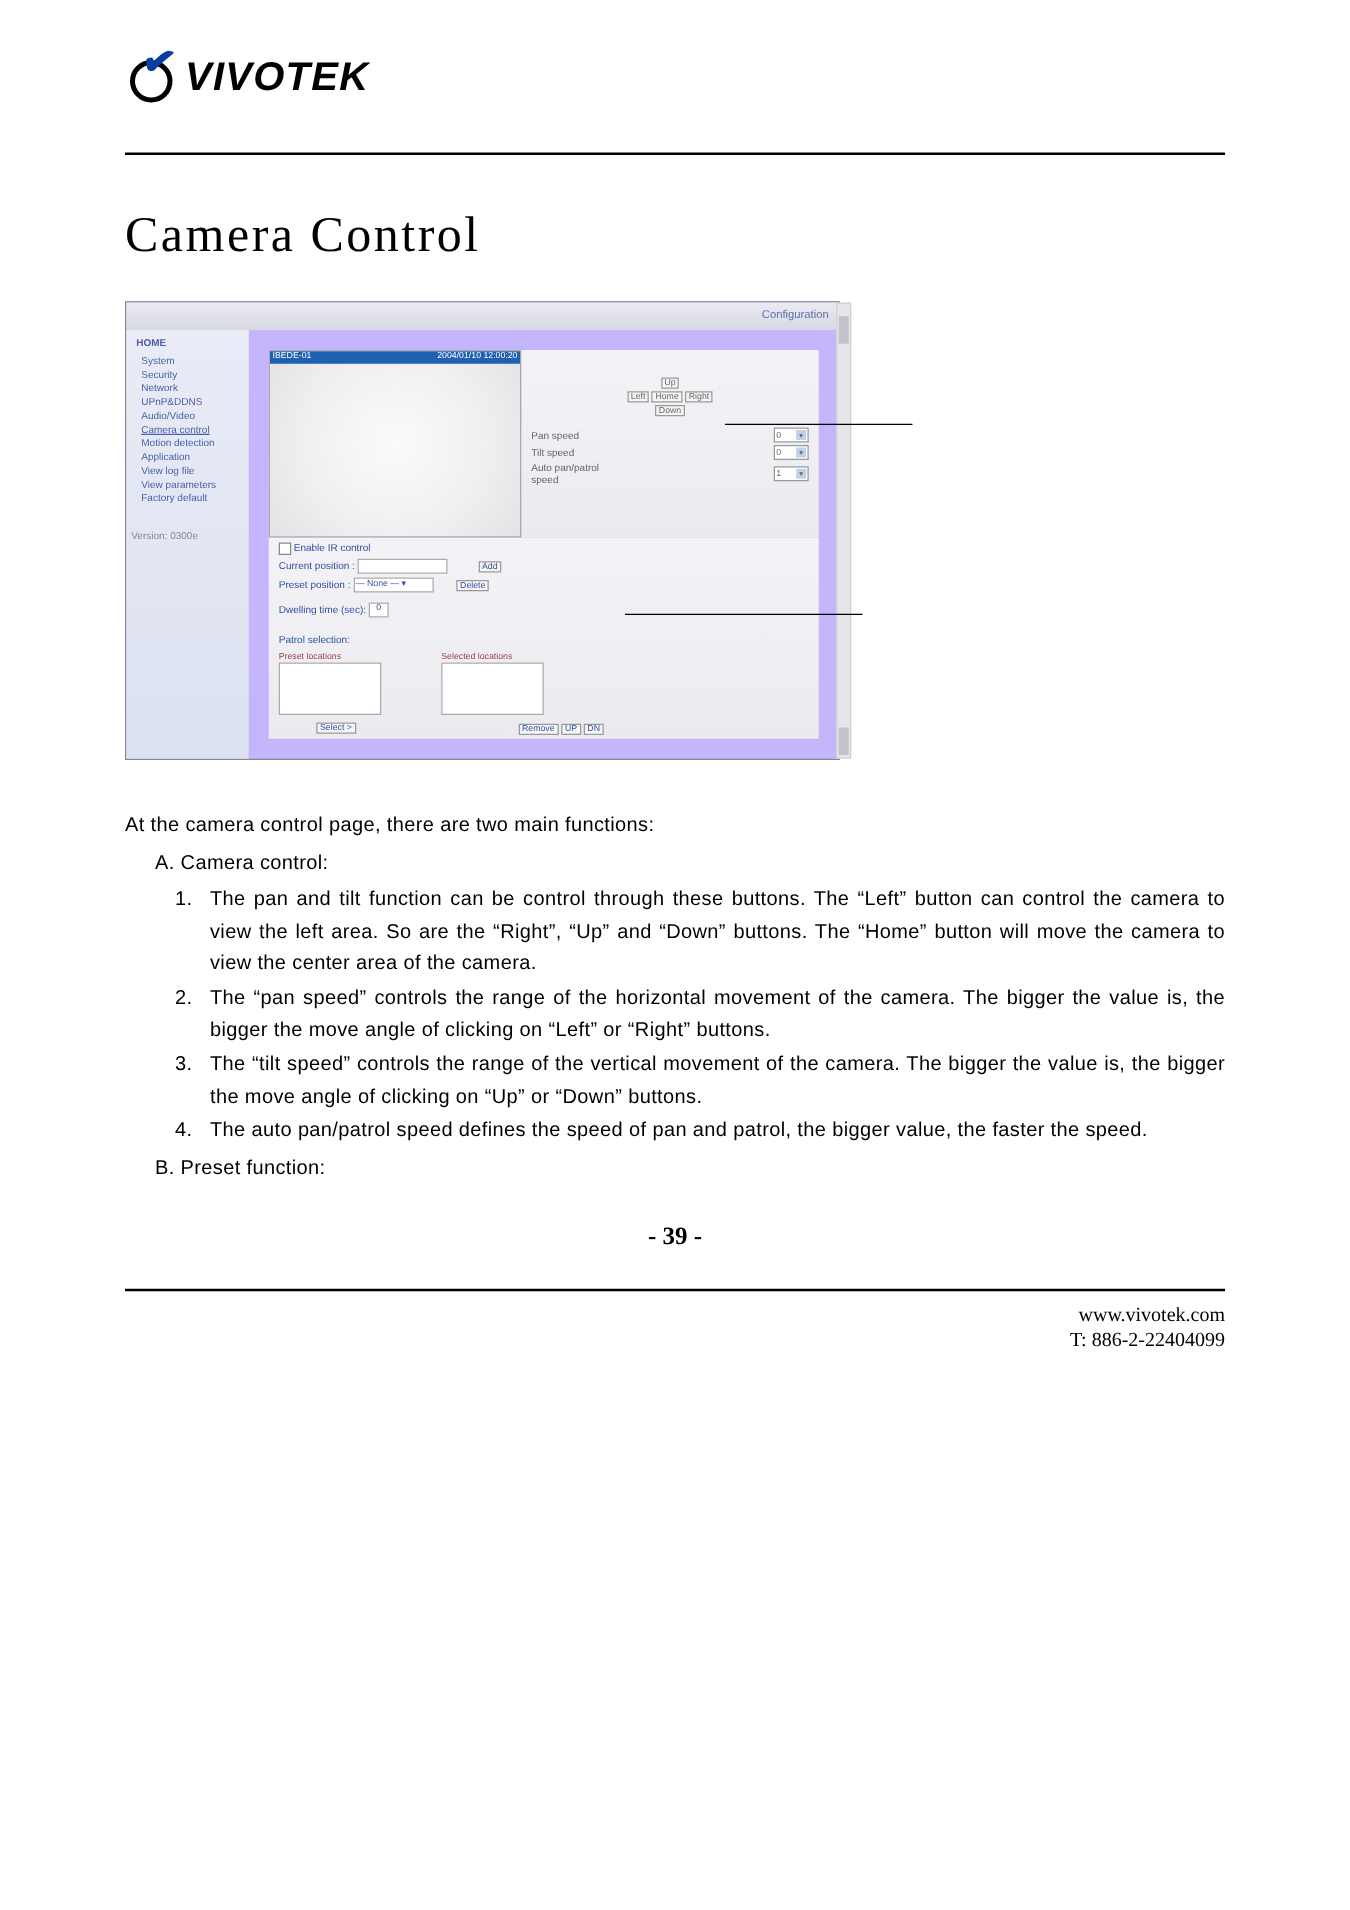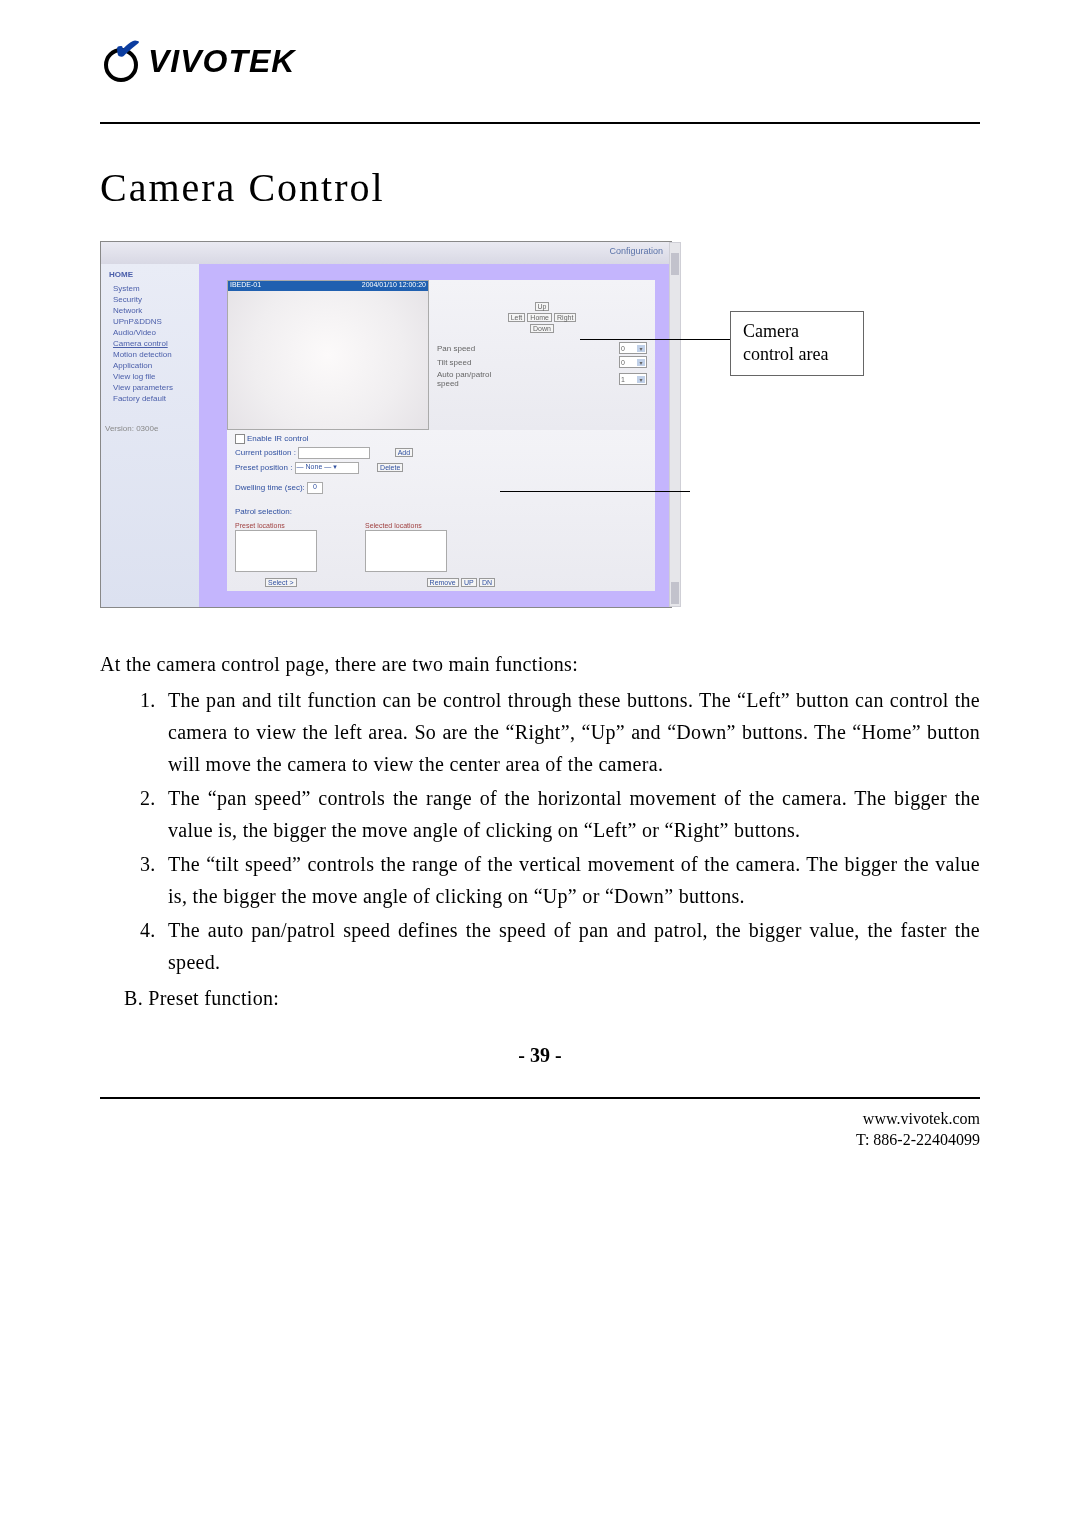--- a/index.html
+++ b/index.html
@@ -87,21 +87,20 @@
     height: 18px;
     background: linear-gradient(#eaeaf2, #d8d8e4);
     text-align: right;
     padding: 2px 8px;
     color: #5a72a8;
     font-size: 9px;
     line-height: 14px;
   }
   .ss-body {
     display: flex;
-    gap: 12px;
   }
   .ss-sidebar {
     width: 90px;
     background: linear-gradient(#e9ecf6, #dce1f0);
     padding: 4px 4px 8px 4px;
     font-size: 8px;
     color: #4a5eaa;
   }
   .ss-home {
     font-weight: bold;
@@ -261,22 +260,22 @@
     font-size: 18px;
     line-height: 1.3;
   }
   .callout-line {
     position: absolute;
     background: #000;
     height: 1px;
   }
   
   .body-text {
-    font-family: Liberation Serif, serif;
-    font-size: 20px;
+    font-family: Liberation Sans, sans-serif;
+    font-size: 16px;
     line-height: 1.6;
     letter-spacing: 0.3px;
   }
   .body-text p { margin: 4px 0; }
   .ol1 {
     list-style: none;
     padding-left: 0;
     margin: 4px 0;
   }
   .ol1 > li {
@@ -431,27 +430,29 @@
           </div>
         </div>
       </div>
       <div class="ss-side-scrollbar">
         <div class="ss-scroll-thumb" style="top:10px;"></div>
         <div class="ss-scroll-thumb" style="bottom:2px;"></div>
       </div>
     </div>
 
     <div class="callout-line" style="left:480px; top:98px; width:150px;"></div>
-    <div class="callout" style="left:630px; top:70px; width:108px;">Camera control area</div>
 
     <div class="callout-line" style="left:400px; top:250px; width:190px;"></div>
   </div>
 
   <div class="body-text">
     <p>At the camera control page, there are two main functions:</p>
+    <ol class="ol1">
+      <li>A.  Camera control:</li>
+    </ol>
     <ol class="ol2">
       <li><span class="num">1.</span><span>The pan and tilt function can be control through these buttons. The “Left” button can control the camera to view the left area. So are the “Right”, “Up” and “Down” buttons. The “Home” button will move the camera to view the center area of the camera.</span></li>
       <li><span class="num">2.</span><span>The “pan speed” controls the range of the horizontal movement of the camera. The bigger the value is, the bigger the move angle of clicking on “Left” or “Right” buttons.</span></li>
       <li><span class="num">3.</span><span>The “tilt speed” controls the range of the vertical movement of the camera. The bigger the value is, the bigger the move angle of clicking on “Up” or “Down” buttons.</span></li>
       <li><span class="num">4.</span><span>The auto pan/patrol speed defines the speed of pan and patrol, the bigger value, the faster the speed.</span></li>
     </ol>
     <ol class="ol1">
       <li>B.  Preset function:</li>
     </ol>
   </div>

